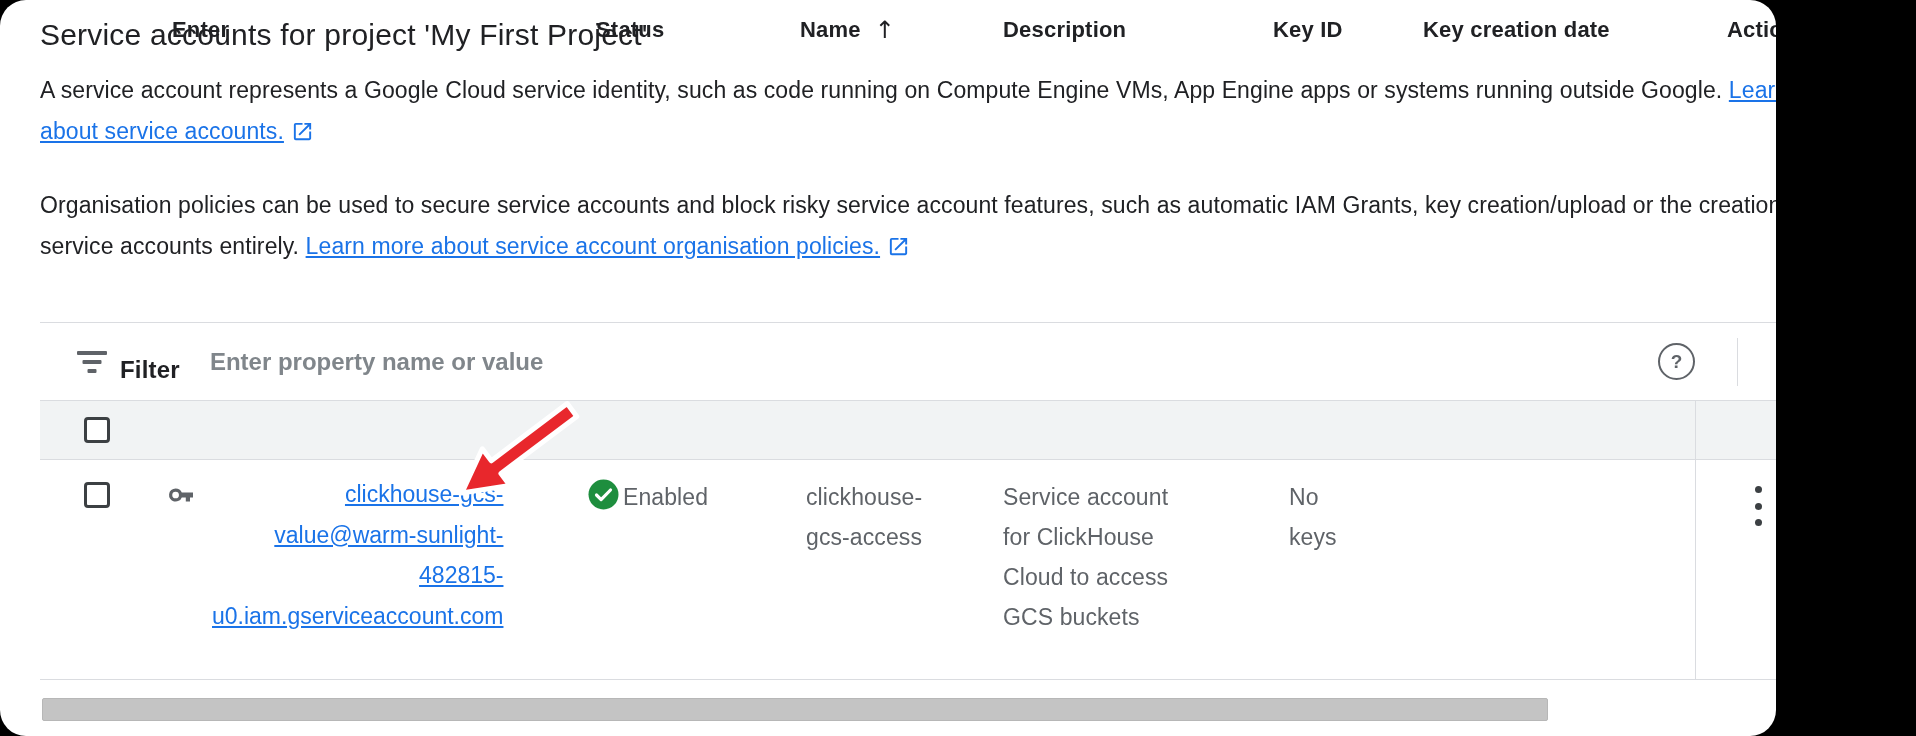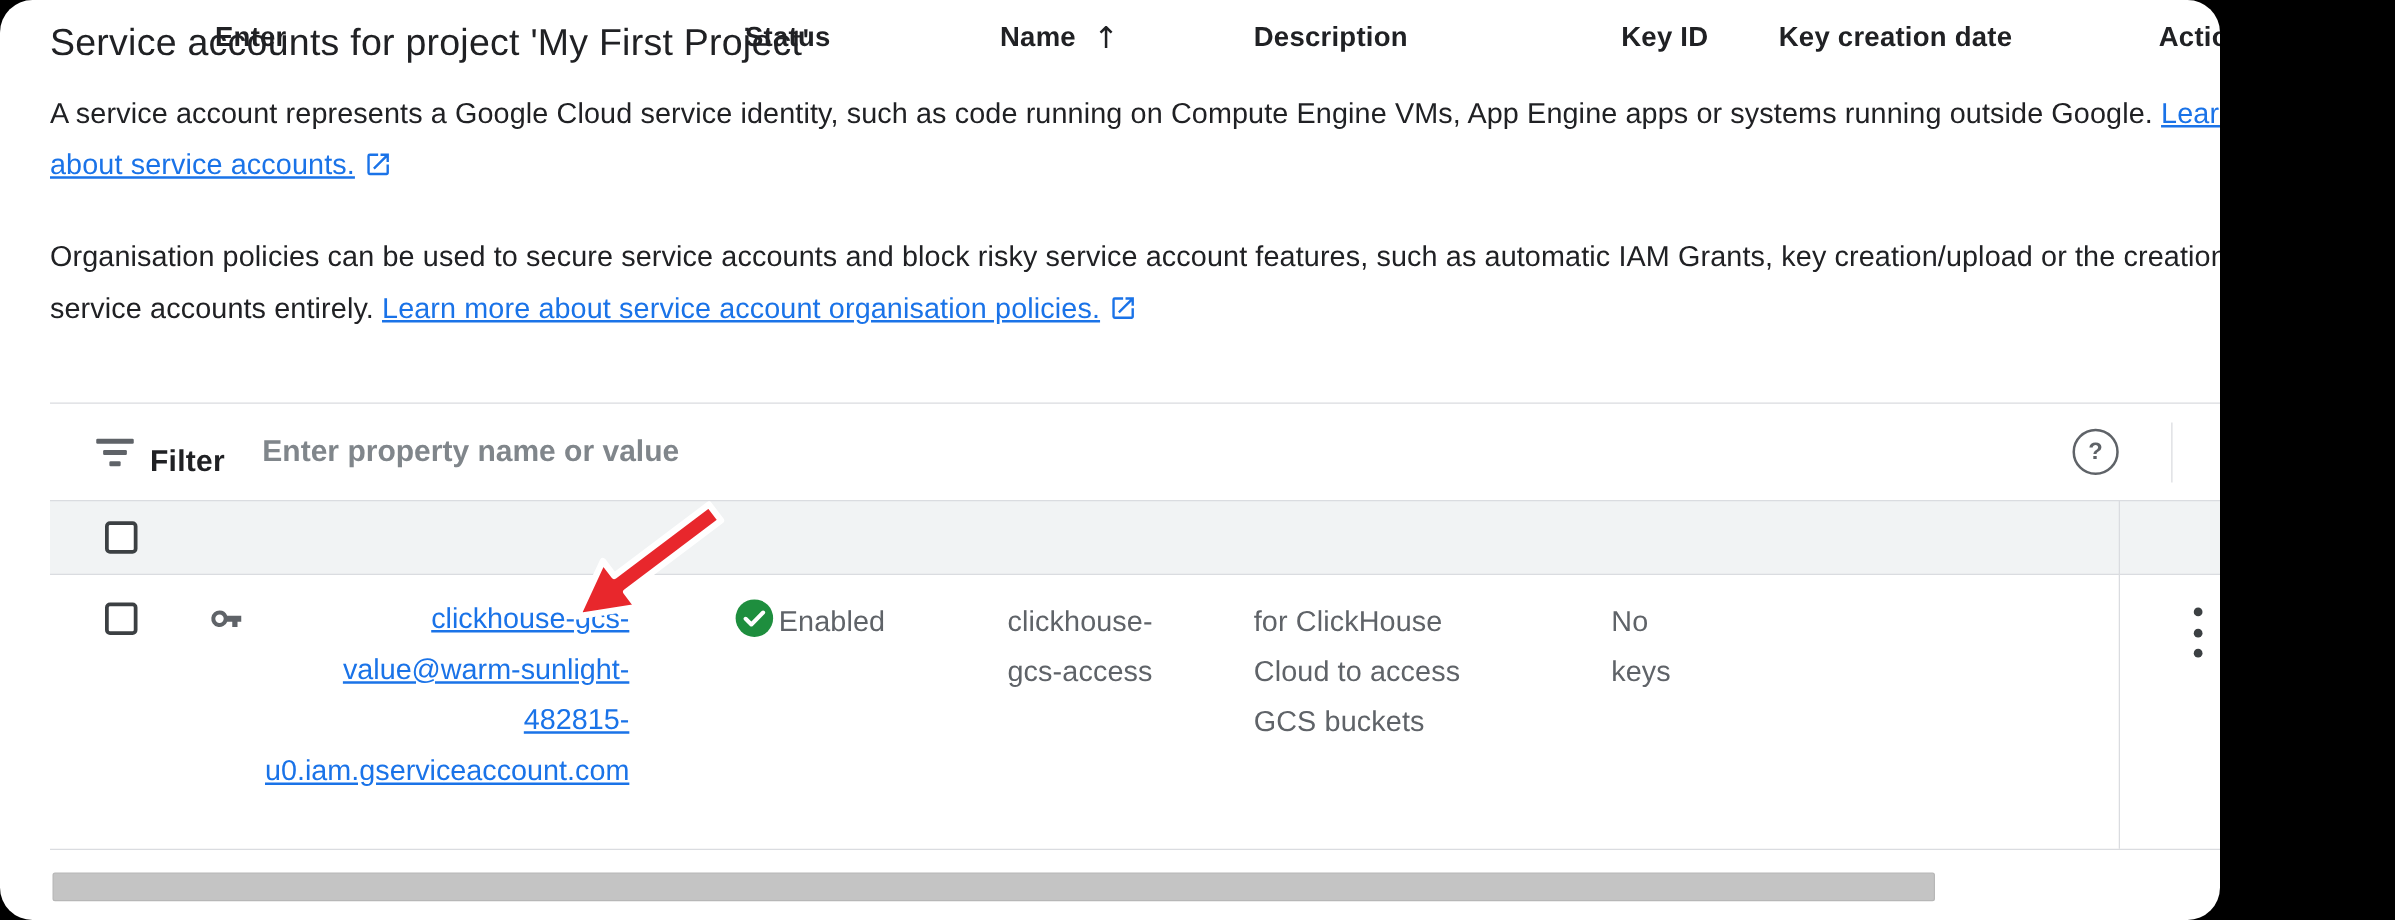--- a/index.html
+++ b/index.html
@@ -116,21 +116,21 @@
 
   <div class="thead"></div>
   <div class="checkbox" style="left:84px;top:417px;" role="checkbox" aria-checked="false"></div>
   <div class="th" style="left:172px;">Enter</div>
   <div class="th" style="left:596px;">Status</div>
   <div class="th" style="left:800px;">
       <span>Name</span>
       <span class="sort-arrow">↑</span>
     </div>
   <div class="th" style="left:1003px;">Description</div>
-  <div class="th" style="left:1273px;margin-left:24px;">Key ID</div>
+  <div class="th" style="left:1273px;">Key ID</div>
   <div class="th" style="left:1423px;">Key creation date</div>
   <div class="th" style="left:1727px;">Actions</div>
 
   <div>
     <div class="checkbox" style="left:84px;top:482px;" role="checkbox" aria-checked="false"></div>
 
     <svg class="key-icon" width="30" height="24" viewBox="0 0 24 20">
       <path fill="#5f6368" d="M22 8h-9.35A5.5 5.5 0 0 0 7.5 4.5a5.5 5.5 0 1 0 5.15 7.5H16v3.5h3.5V12H22V8zM7.5 12.8a2.8 2.8 0 1 1 0-5.6 2.8 2.8 0 0 1 0 5.6z"></path>
     </svg>
 
@@ -146,20 +146,21 @@
       <path d="M8.5 16 l4.6 4.6 L22.5 11" stroke="#fff" stroke-width="3.2" fill="none" stroke-linecap="round" stroke-linejoin="round"></path>
     </svg>
     <div class="cell" style="left:623px;top:477px;">Enabled</div>
 
     <div class="cell" style="left:806px;top:477px;">
       <div>clickhouse-</div>
       <div>gcs-access</div>
     </div>
 
     <div class="cell" style="left:1003px;top:477px;">
+      <div>Service account</div>
       <div>for ClickHouse</div>
       <div>Cloud to access</div>
       <div>GCS buckets</div>
     </div>
 
     <div class="cell" style="left:1273px;top:477px;margin-left:16px;">
       <div>No</div>
       <div>keys</div>
     </div>
 

